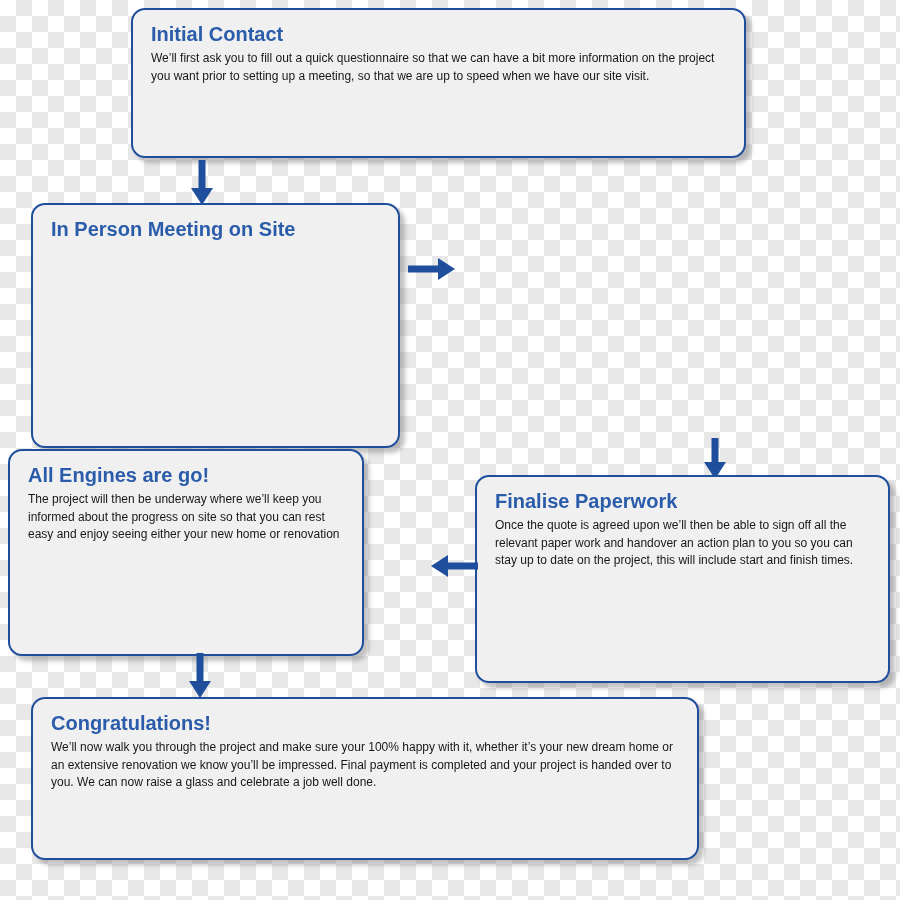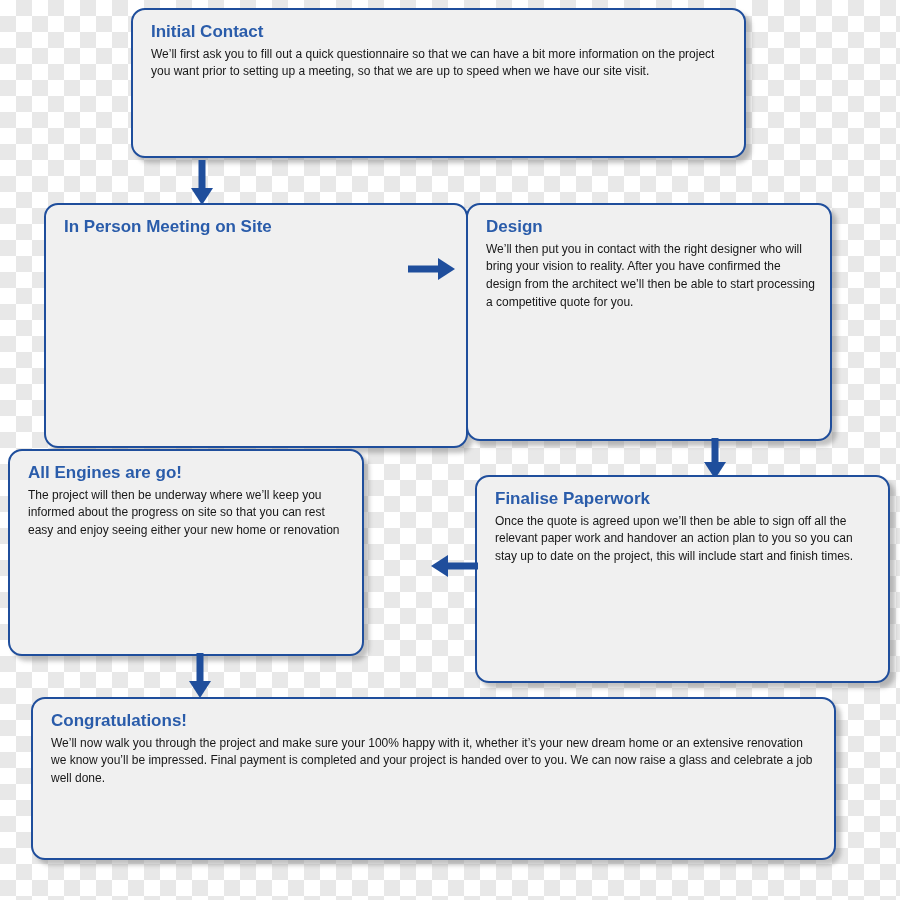--- a/index.html
+++ b/index.html
@@ -26,21 +26,21 @@
     box-sizing: border-box;
     background: #f0f0f0;
     border: 2px solid #1f4e9c;
     border-radius: 14px;
     box-shadow: 5px 5px 4px rgba(120,120,120,0.45);
     padding: 10px 14px 10px 18px;
   }
   .node .title {
     color: #2a5caa;
     font-weight: bold;
-    font-size: 17px;
+    font-size: 20px;
     line-height: 1.45;
     margin: 0 0 1px 0;
   }
   .node .body {
     color: #171717;
     font-size: 12px;
     line-height: 1.47;
     margin: 0;
     white-space: pre-wrap;
   }
@@ -59,35 +59,31 @@
     <p class="body">We’ll first ask you to fill out a quick questionnaire so that we can have a bit more information on the project you want prior to setting up a meeting, so that we are up to speed when we have our site visit.</p>
   </div>
 
   <div class="arrow" style="left:188px; top:160px; width:28px; height:46px;">
     <svg width="28" height="46" viewBox="0 0 28 46">
       <path d="M14 0 L14 30" stroke="#1f4e9c" stroke-width="7" fill="none"></path>
       <path d="M3 28 L25 28 L14 45 Z" fill="#1f4e9c"></path>
     </svg>
   </div>
 
-  <div class="node" style="left:44px; top:203px; width:424px; height:245px;">
+  <div class="node" style="left:31px; top:203px; width:369px; height:245px;">
     <p class="title">In Person Meeting on Site</p>
   </div>
 
   <div class="arrow" style="left:408px; top:255px; width:48px; height:28px;">
     <svg width="48" height="28" viewBox="0 0 48 28">
       <path d="M0 14 L32 14" stroke="#1f4e9c" stroke-width="7" fill="none"></path>
       <path d="M30 3 L30 25 L47 14 Z" fill="#1f4e9c"></path>
     </svg>
   </div>
 
-  <div class="node" style="left:466px; top:203px; width:366px; height:238px;">
-    <p class="title">Design</p>
-    <p class="body">We’ll then put you in contact with the right designer who will bring your vision to reality. After you have confirmed the design from the architect we’ll then be able to start processing a competitive quote for you.</p>
-  </div>
 
   <div class="arrow" style="left:701px; top:438px; width:28px; height:42px;">
     <svg width="28" height="42" viewBox="0 0 28 42">
       <path d="M14 0 L14 26" stroke="#1f4e9c" stroke-width="7" fill="none"></path>
       <path d="M3 24 L25 24 L14 41 Z" fill="#1f4e9c"></path>
     </svg>
   </div>
 
   <div class="node" style="left:475px; top:475px; width:415px; height:208px;">
     <p class="title">Finalise Paperwork</p>
@@ -106,18 +102,18 @@
     <p class="body">The project will then be underway where we’ll keep you informed about the progress on site so that you can rest easy and enjoy seeing either your new home or renovation</p>
   </div>
 
   <div class="arrow" style="left:186px; top:653px; width:28px; height:46px;">
     <svg width="28" height="46" viewBox="0 0 28 46">
       <path d="M14 0 L14 30" stroke="#1f4e9c" stroke-width="7" fill="none"></path>
       <path d="M3 28 L25 28 L14 45 Z" fill="#1f4e9c"></path>
     </svg>
   </div>
 
-  <div class="node" style="left:31px; top:697px; width:805px; height:163px;">
+  <div class="node" style="left:31px; top:697px; width:668px; height:163px;">
     <p class="title">Congratulations!</p>
     <p class="body">We’ll now walk you through the project and make sure your 100% happy with it, whether it’s your new dream home or an extensive renovation we know you’ll be impressed. Final payment is completed and your project is handed over to you. We can now raise a glass and celebrate a job well done.</p>
   </div>
 
 </div>
 
 </body></html>

